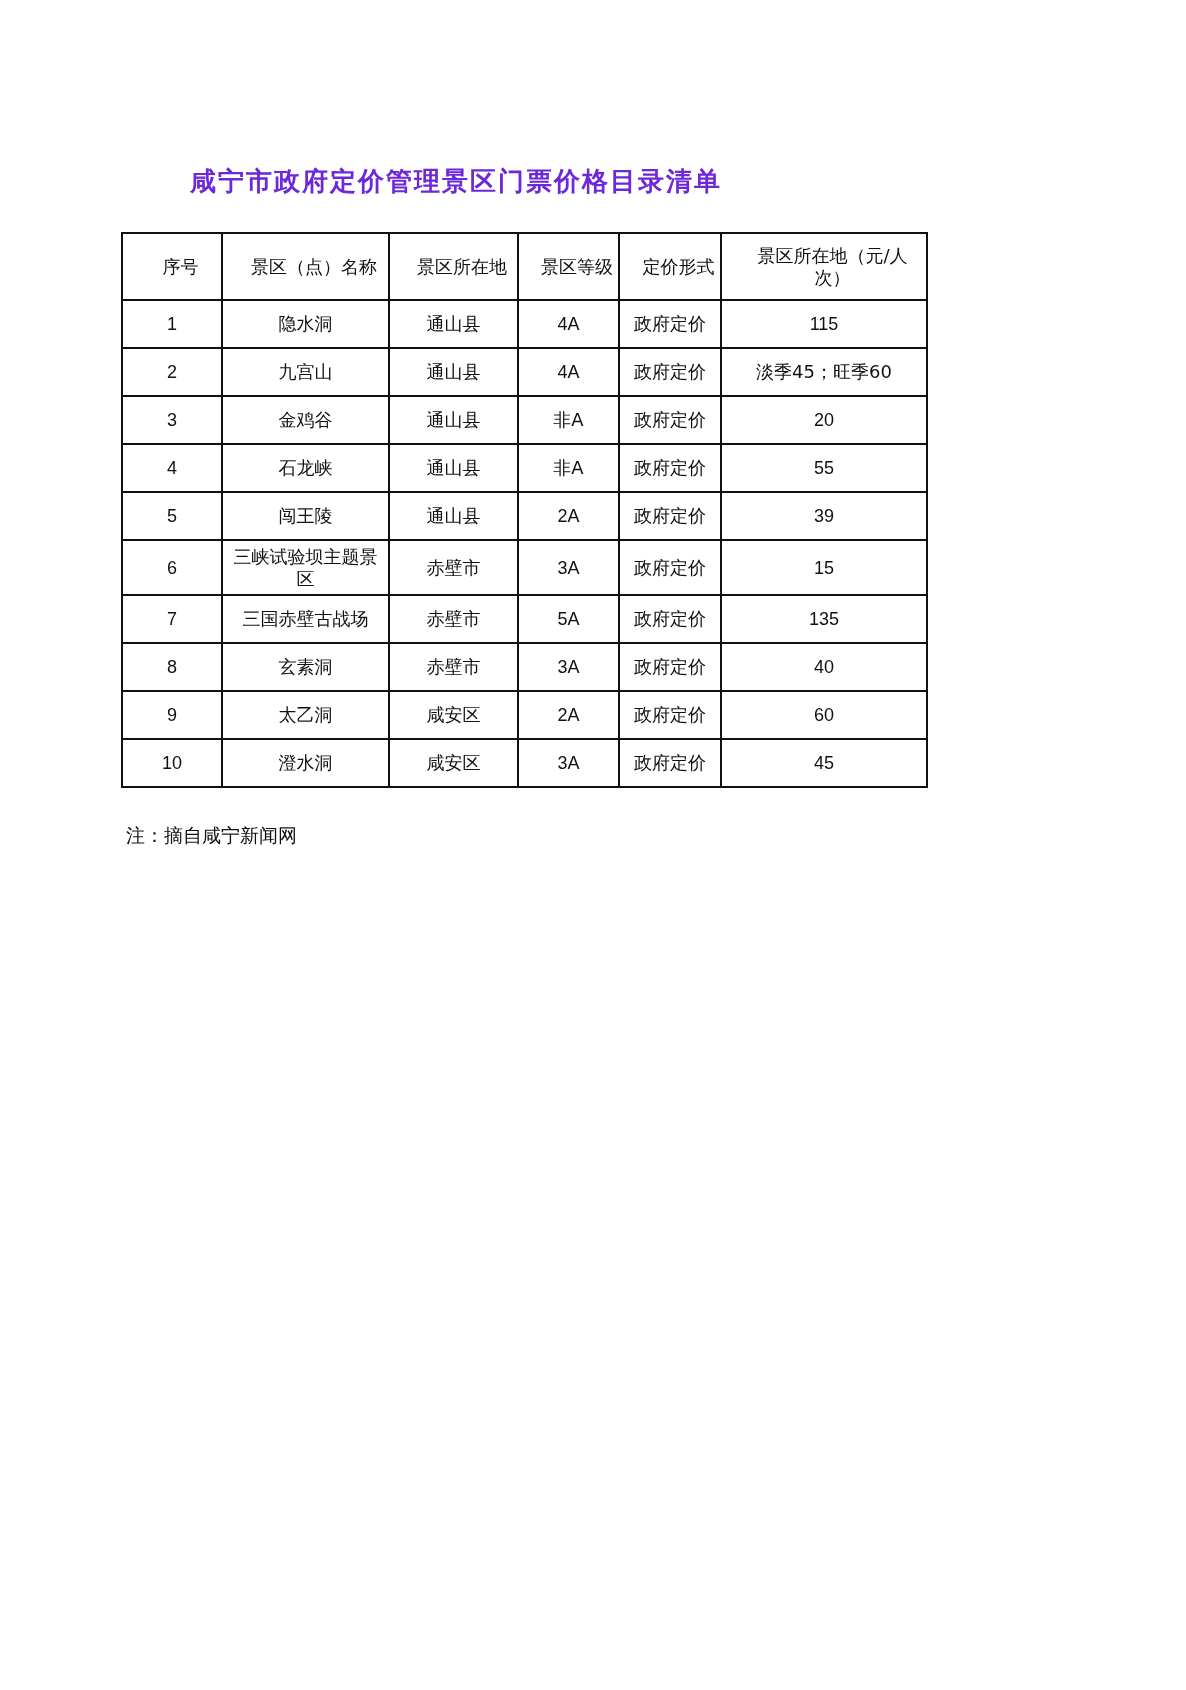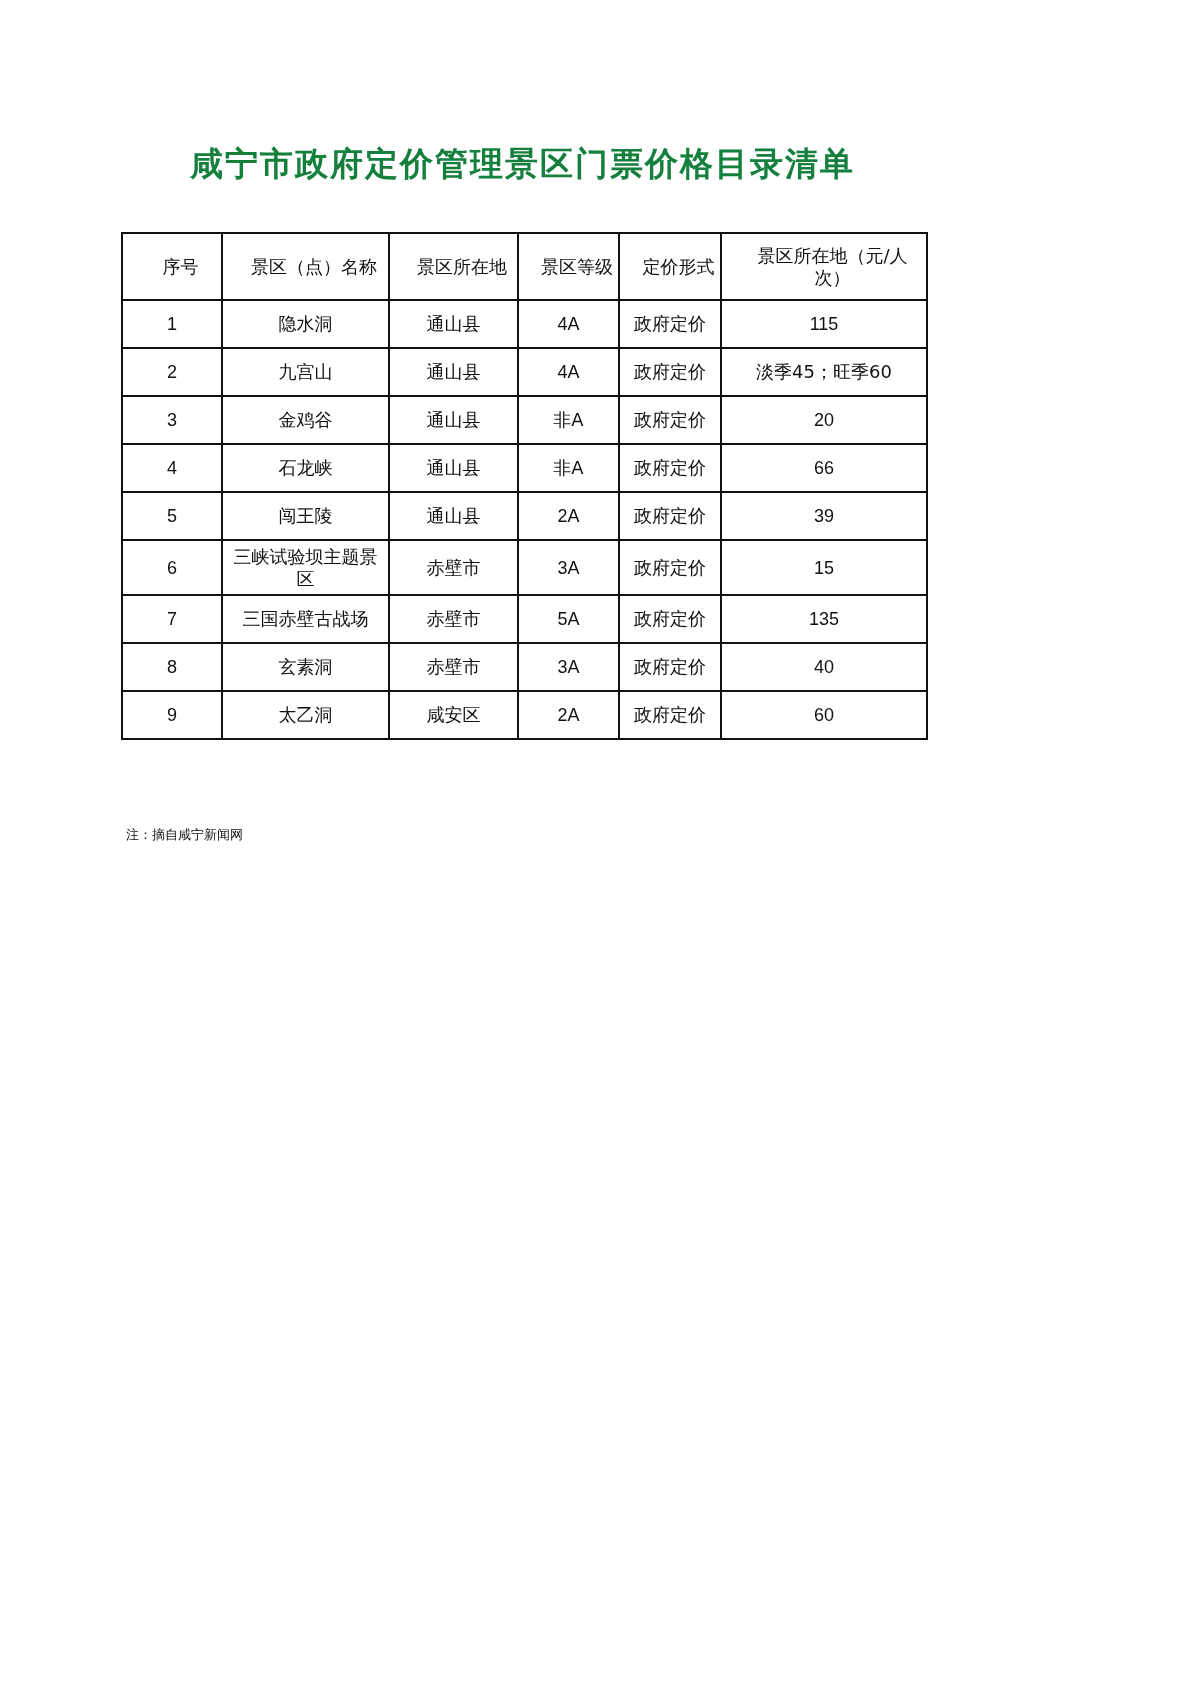--- a/index.html
+++ b/index.html
@@ -11,29 +11,29 @@
       width: 1186px;
       height: 1690px;
       position: relative;
       overflow: hidden;
       font-family: "DejaVu Sans", "Liberation Sans", sans-serif;
       color: #111111;
     }
     .page-title {
       position: absolute;
       left: 190px;
-      top: 144px;
+      top: 161px;
       width: 680px;
       font-family: "DejaVu Serif", "Liberation Serif", serif;
       font-weight: bold;
-      font-size: 33px;
+      font-size: 26px;
       letter-spacing: 2px;
       line-height: 40px;
       white-space: nowrap;
-      color: #15803d;
+      color: #6d28d9;
     }
     table.price-table {
       position: absolute;
       left: 121px;
       top: 232px;
       border-collapse: collapse;
       table-layout: fixed;
       width: 805px;
     }
     table.price-table td, table.price-table th {
@@ -56,21 +56,21 @@
       height: 53px;
     }
     td.num {
       font-family: "Liberation Sans", sans-serif;
       font-size: 19px;
     }
     .note {
       position: absolute;
       left: 126px;
       top: 824px;
-      font-size: 13px;
+      font-size: 19px;
       line-height: 22px;
       color: #111111;
     }
   </style>
 </head>
 <body>
 
 <div class="page-title">咸宁市政府定价管理景区门票价格目录清单</div>
 
 <table class="price-table">
@@ -116,21 +116,21 @@
       <td>非A</td>
       <td>政府定价</td>
       <td class="num">20</td>
     </tr>
     <tr>
       <td class="num">4</td>
       <td>石龙峡</td>
       <td>通山县</td>
       <td>非A</td>
       <td>政府定价</td>
-      <td class="num">66</td>
+      <td class="num">55</td>
     </tr>
     <tr>
       <td class="num">5</td>
       <td>闯王陵</td>
       <td>通山县</td>
       <td class="num">2A</td>
       <td>政府定价</td>
       <td class="num">39</td>
     </tr>
     <tr class="tall">
@@ -158,16 +158,24 @@
       <td class="num">40</td>
     </tr>
     <tr>
       <td class="num">9</td>
       <td>太乙洞</td>
       <td>咸安区</td>
       <td class="num">2A</td>
       <td>政府定价</td>
       <td class="num">60</td>
     </tr>
+    <tr>
+      <td class="num">10</td>
+      <td>澄水洞</td>
+      <td>咸安区</td>
+      <td class="num">3A</td>
+      <td>政府定价</td>
+      <td class="num">45</td>
+    </tr>
   </tbody>
 </table>
 
 <div class="note">注：摘自咸宁新闻网</div>
 
 </body></html>

